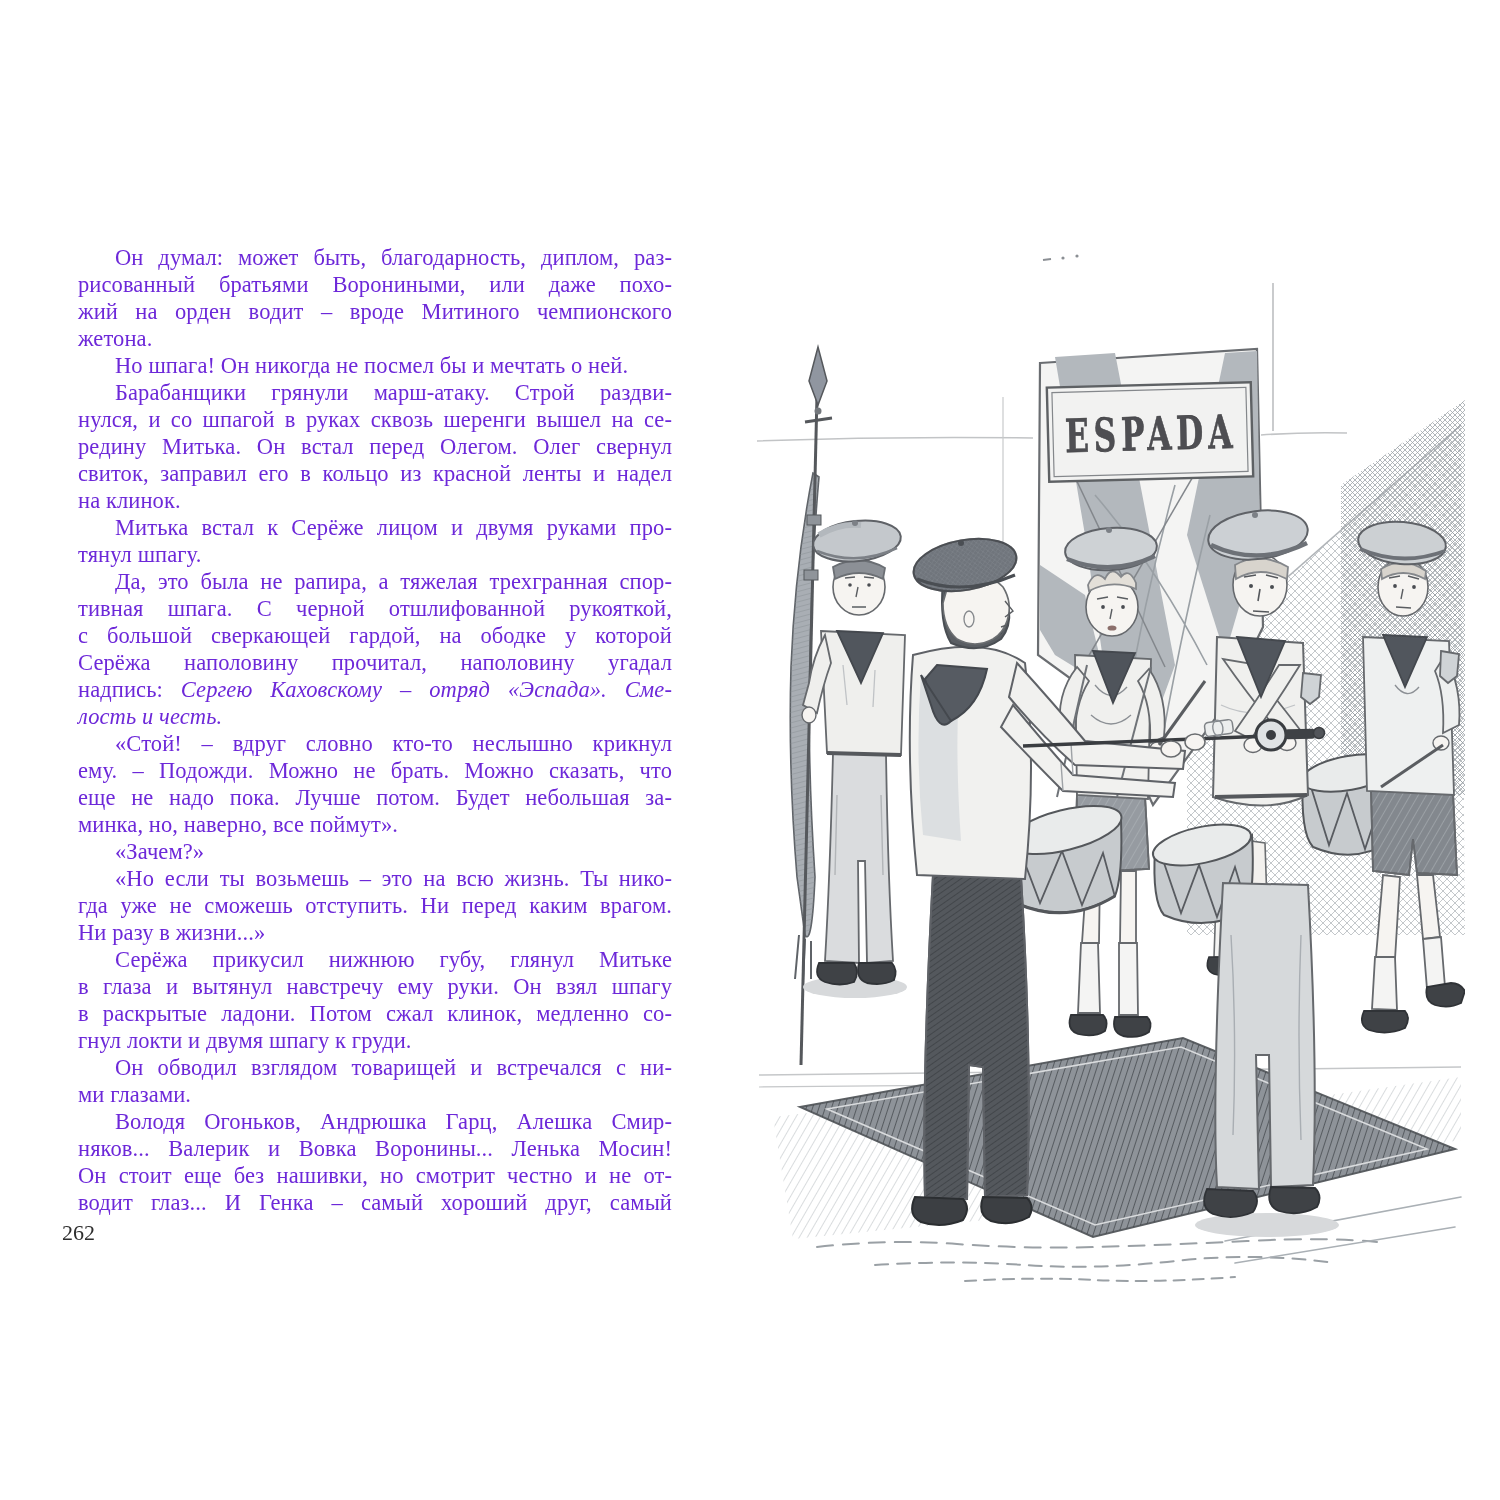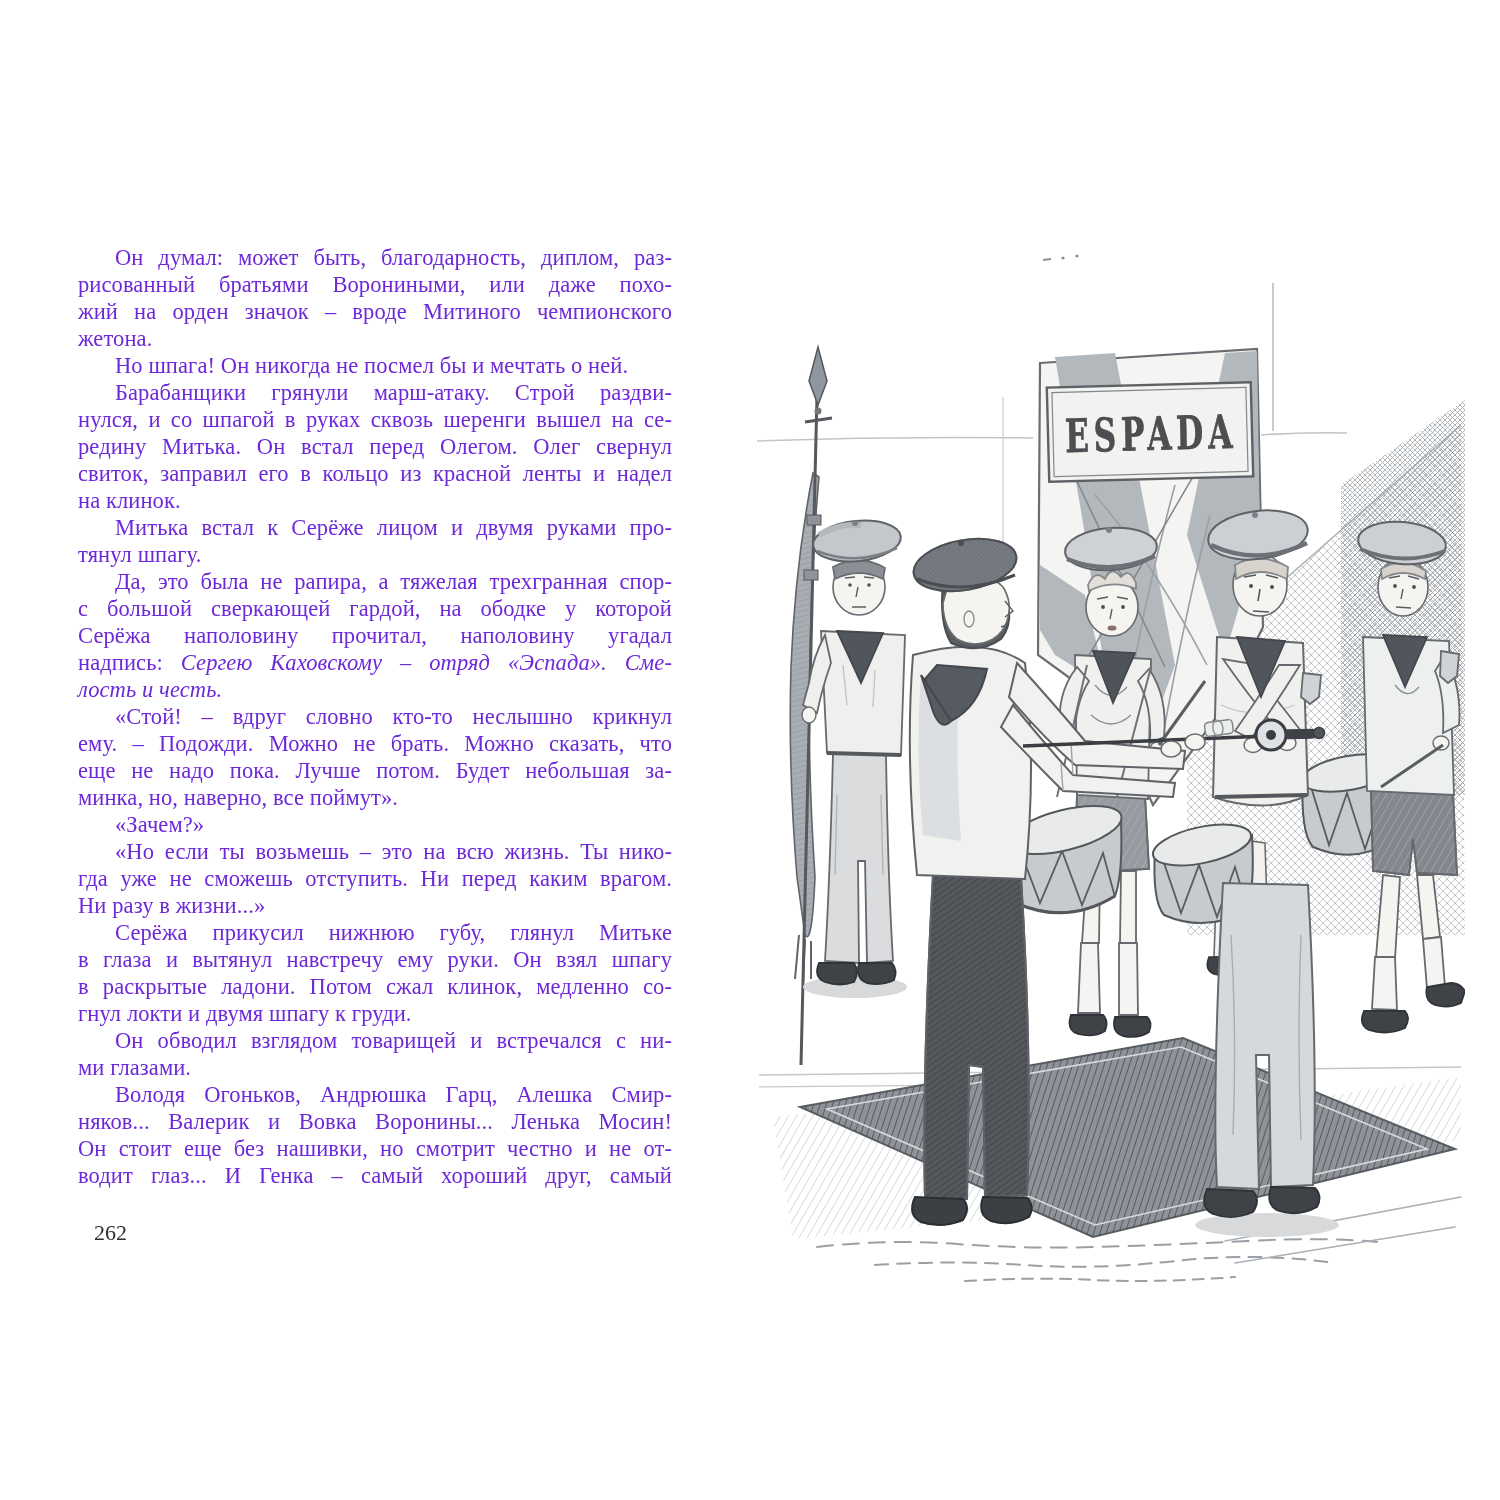--- a/index.html
+++ b/index.html
@@ -4,42 +4,43 @@
 <style>
   html,body{margin:0;padding:0;}
   body{width:1500px;height:1500px;background:#ffffff;position:relative;overflow:hidden;
        font-family:"Liberation Serif", serif;}
   .text-column{position:absolute;left:78px;top:244px;width:594px;}
   .tline{height:27px;line-height:27px;font-size:22.5px;color:#6d28d9;
          text-align:justify;text-align-last:left;letter-spacing:0.1px;}
   .tline.jf{text-align-last:justify;}
   .tline.ind{padding-left:37px;}
   .it{font-style:italic;}
-  .page-number{position:absolute;left:94px;top:1220px;font-size:22px;color:#2e2e2e;}
+  .page-number{position:absolute;left:62px;top:1220px;font-size:22px;color:#2e2e2e;}
   .illustration{position:absolute;left:755px;top:235px;width:710px;height:1055px;}
   svg text.banner{font-family:"DejaVu Serif", serif;font-weight:bold;
        letter-spacing:7px;fill:#4e4e52;}
 </style>
 </head>
 <body style="background: rgb(255, 255, 255);">
 
 <div class="text-column">
     <div class="tline ind jf"><span>Он думал: может быть, благодарность, диплом, раз-</span></div>
     <div class="tline jf"><span>рисованный братьями Ворониными, или даже похо-</span></div>
-    <div class="tline jf"><span>жий на орден значок – вроде Митиного чемпионского</span></div>
+    <div class="tline jf"><span>жий на орден водит – вроде Митиного чемпионского</span></div>
     <div class="tline"><span>жетона.</span></div>
     <div class="tline ind"><span>Но шпага! Он никогда не посмел бы и мечтать о ней.</span></div>
     <div class="tline ind jf"><span>Барабанщики грянули марш-атаку. Строй раздви-</span></div>
     <div class="tline jf"><span>нулся, и со шпагой в руках сквозь шеренги вышел на се-</span></div>
     <div class="tline jf"><span>редину Митька. Он встал перед Олегом. Олег свернул</span></div>
     <div class="tline jf"><span>свиток, заправил его в кольцо из красной ленты и надел</span></div>
     <div class="tline"><span>на клинок.</span></div>
     <div class="tline ind jf"><span>Митька встал к Серёже лицом и двумя руками про-</span></div>
     <div class="tline"><span>тянул шпагу.</span></div>
     <div class="tline ind jf"><span>Да, это была не рапира, а тяжелая трехгранная спор-</span></div>
+    <div class="tline jf"><span>тивная шпага. С черной отшлифованной рукояткой,</span></div>
     <div class="tline jf"><span>с большой сверкающей гардой, на ободке у которой</span></div>
     <div class="tline jf"><span>Серёжа наполовину прочитал, наполовину угадал</span></div>
     <div class="tline jf"><span>надпись: </span><span class="it">Сергею Каховскому – отряд «Эспада». Сме-</span></div>
     <div class="tline"><span class="it">лость и честь.</span></div>
     <div class="tline ind jf"><span>«Стой! – вдруг словно кто-то неслышно крикнул</span></div>
     <div class="tline jf"><span>ему. – Подожди. Можно не брать. Можно сказать, что</span></div>
     <div class="tline jf"><span>еще не надо пока. Лучше потом. Будет небольшая за-</span></div>
     <div class="tline"><span>минка, но, наверно, все поймут».</span></div>
     <div class="tline ind"><span>«Зачем?»</span></div>
     <div class="tline ind jf"><span>«Но если ты возьмешь – это на всю жизнь. Ты нико-</span></div>

